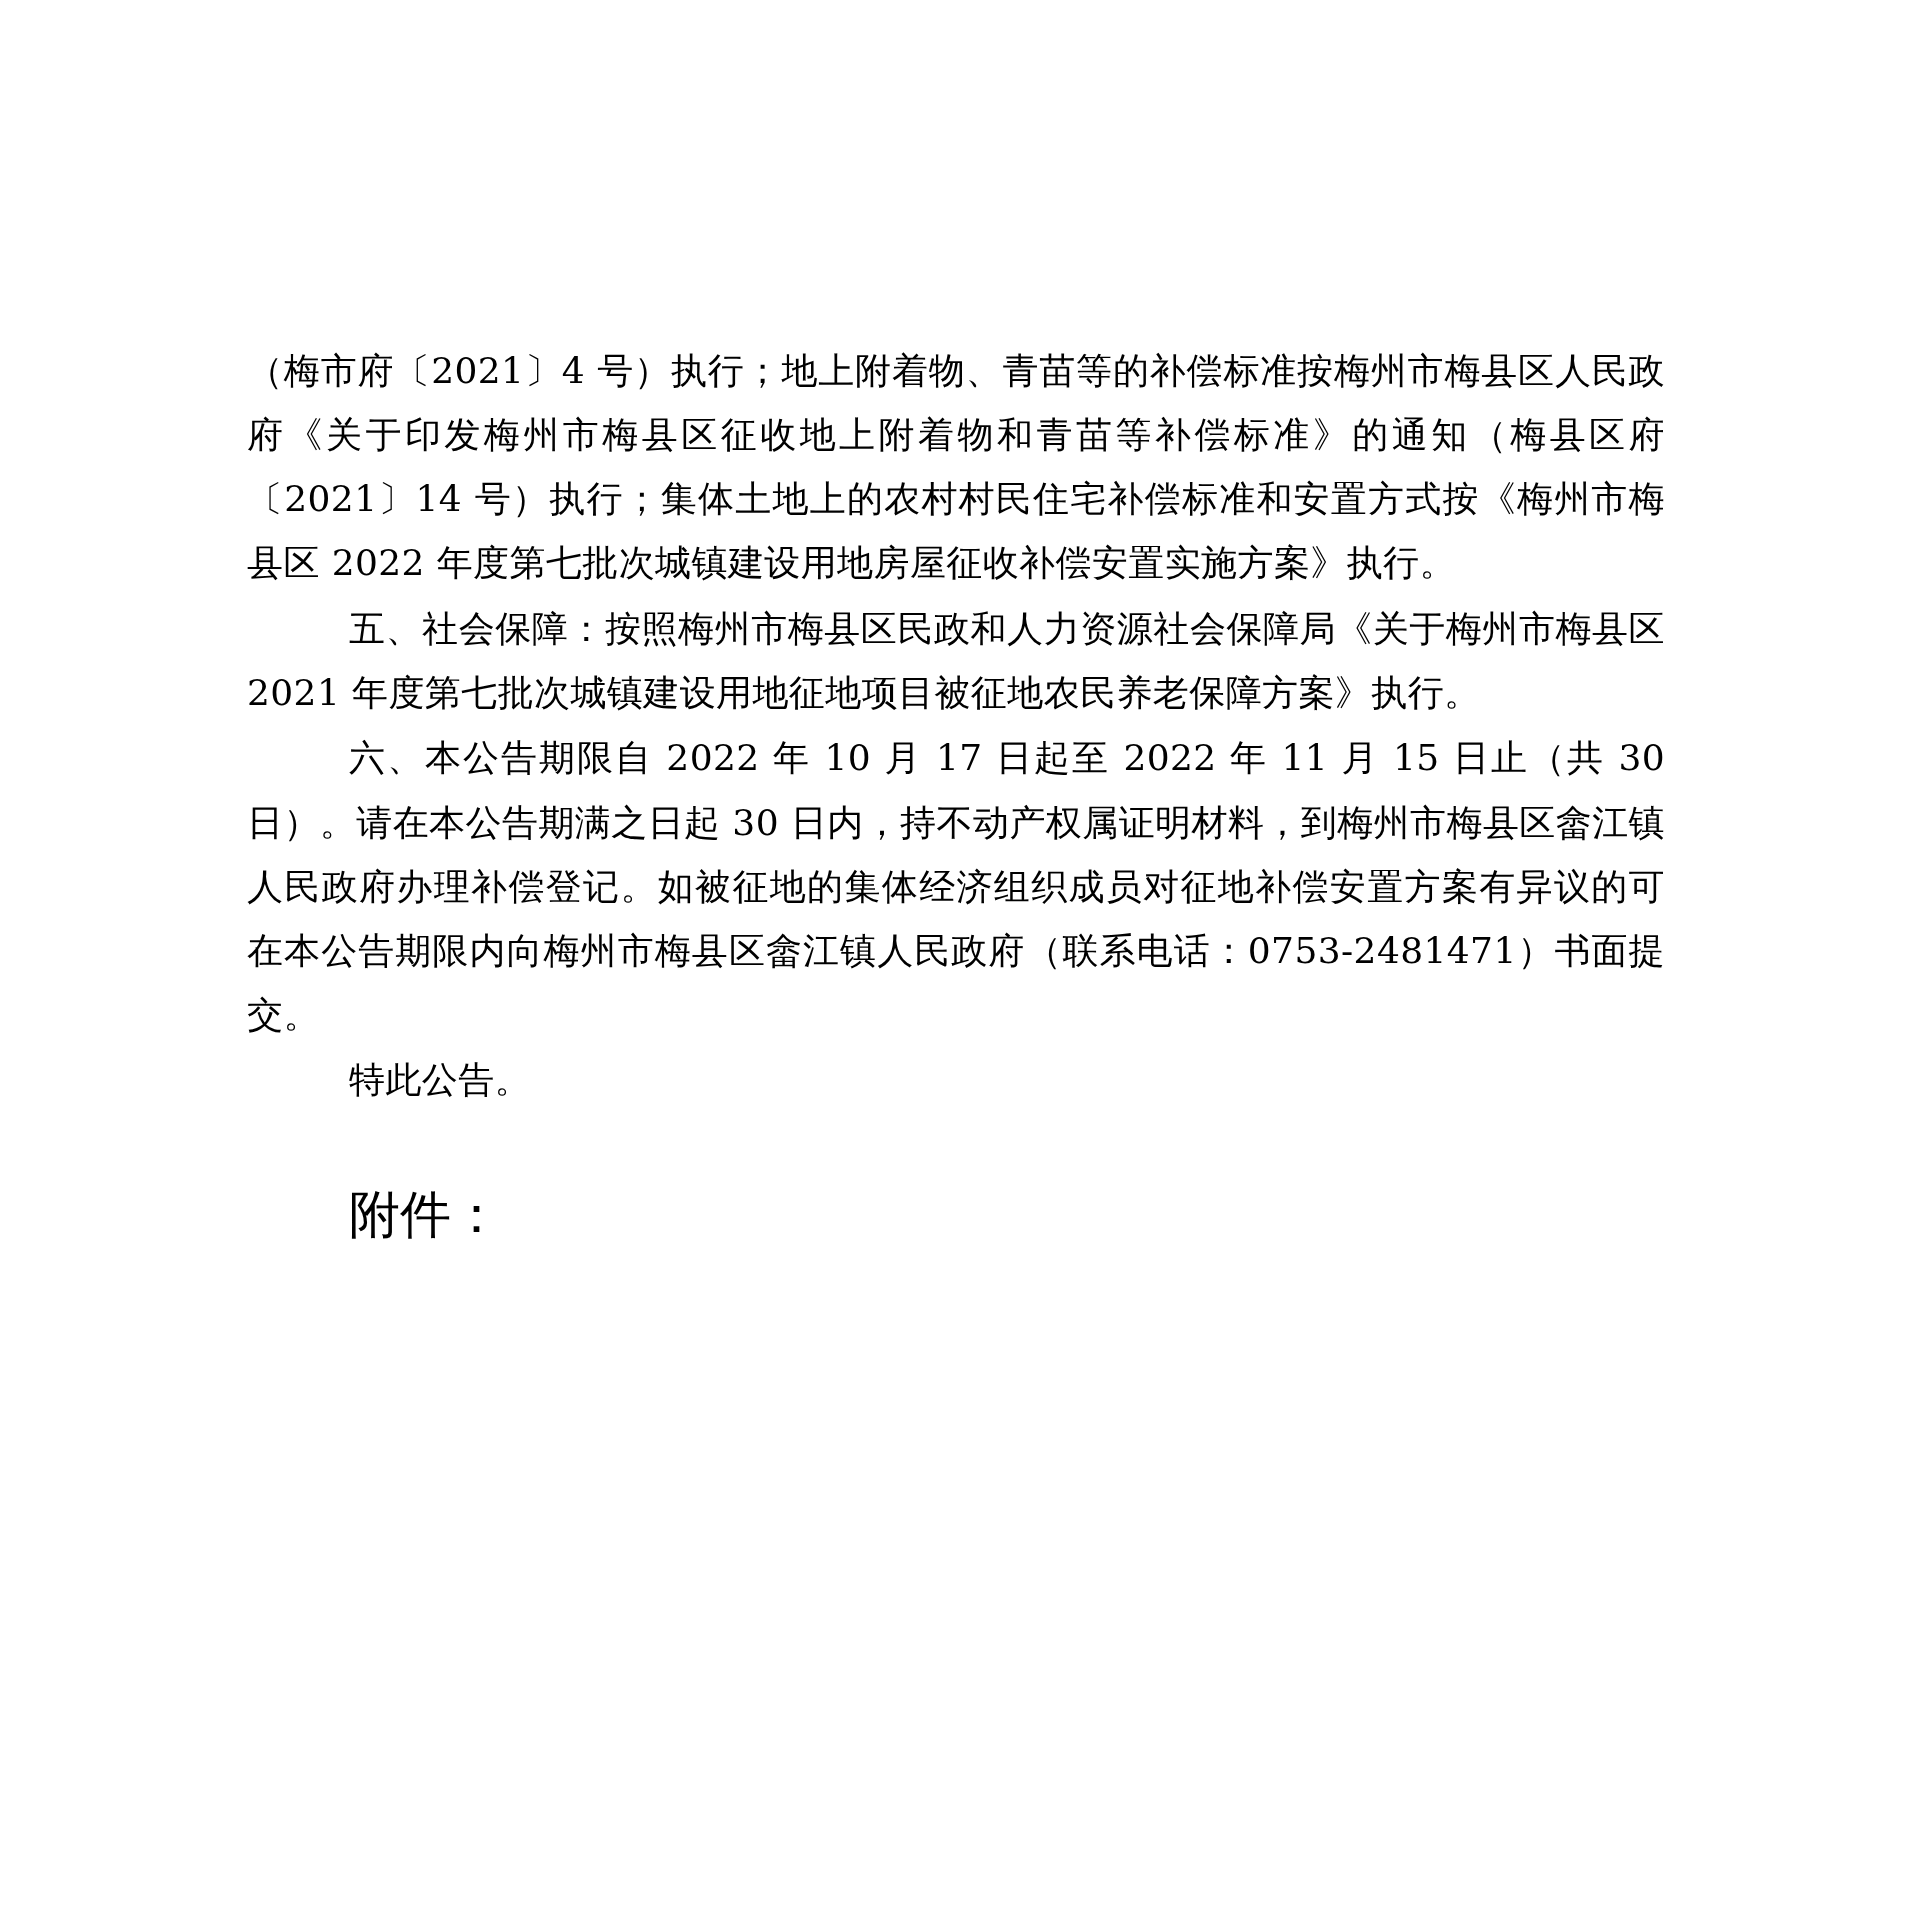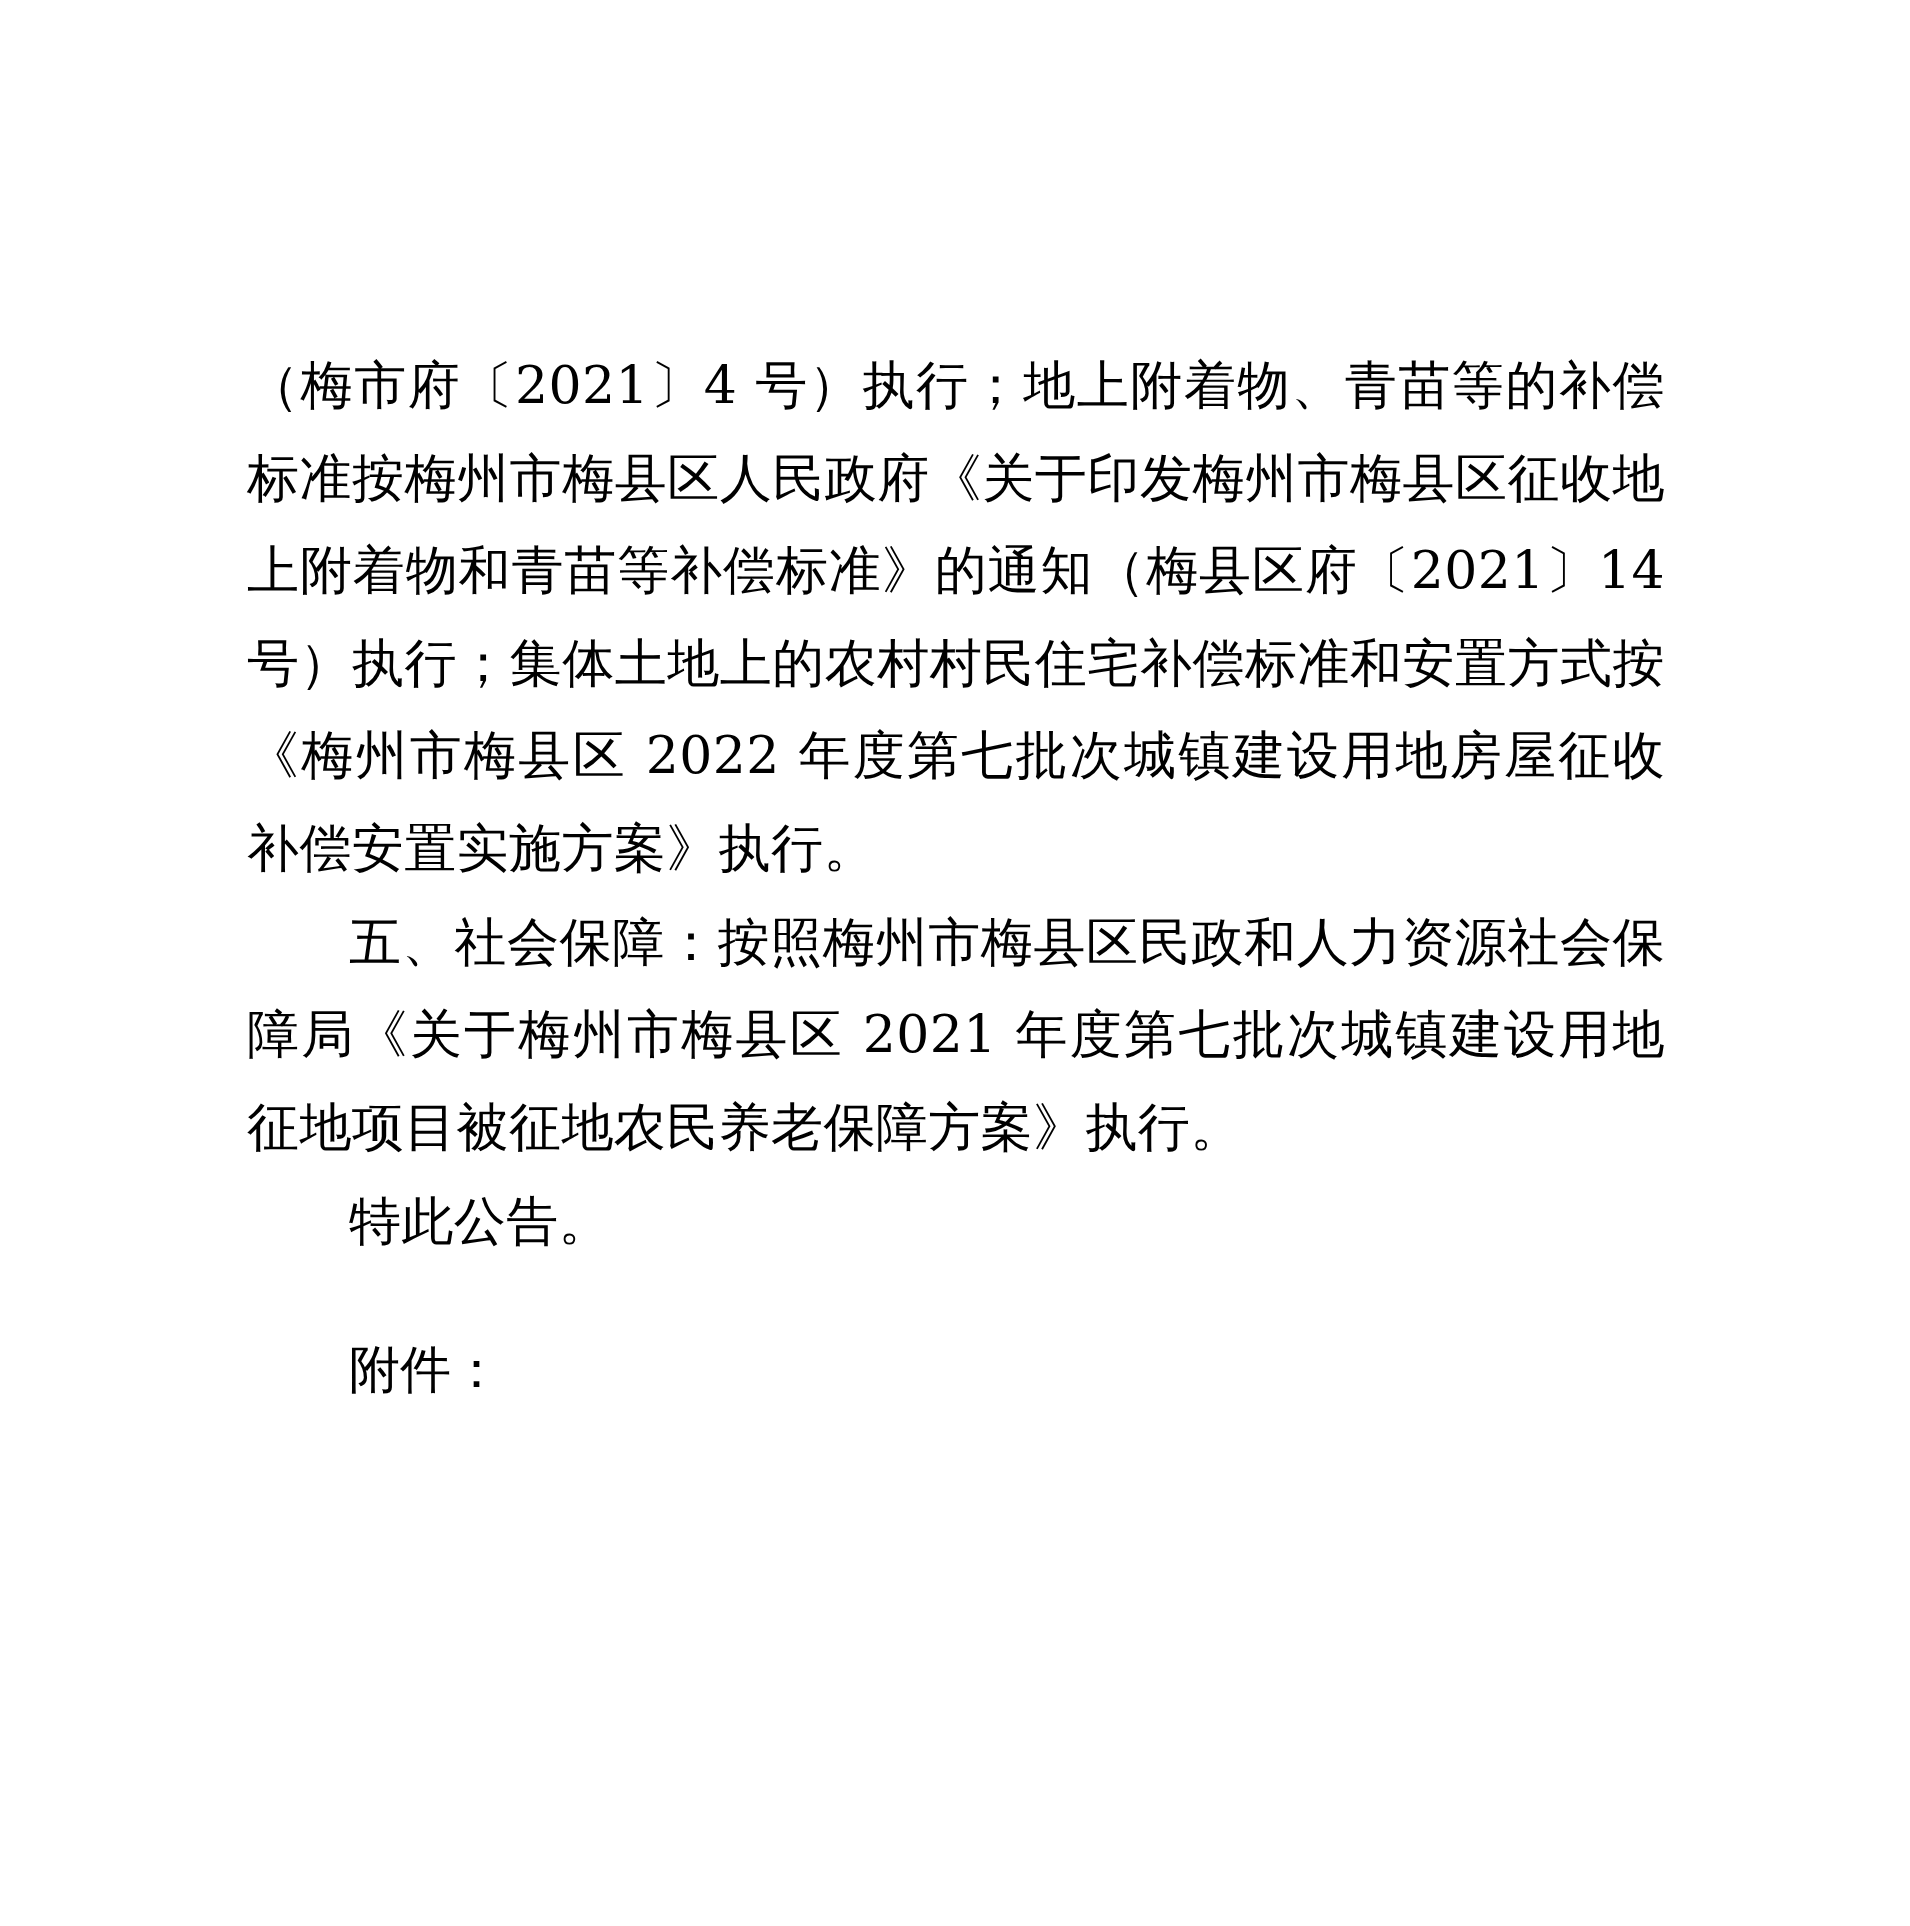--- a/index.html
+++ b/index.html
@@ -19,21 +19,21 @@
     box-sizing: border-box;
     overflow: hidden;
   }
   .content {
     position: absolute;
     left: 247px;
     top: 339px;
     width: 1418px;
   }
   .para {
-    font-size: 52px;
+    font-size: 36px;
     line-height: 1.78;
     text-align: justify;
     text-justify: inter-ideograph;
     letter-spacing: 0.4px;
     margin: 0 0 0 0;
     font-family: "DejaVu Serif", "Liberation Serif", serif;
   }
   .indent2 {
     text-indent: 102px;
   }
@@ -51,20 +51,21 @@
 <body>
 
 <div class="page">
 
   <div class="content">
 
     <p class="para">（梅市府〔2021〕4 号）执行；地上附着物、青苗等的补偿标准按梅州市梅县区人民政府《关于印发梅州市梅县区征收地上附着物和青苗等补偿标准》的通知（梅县区府〔2021〕14 号）执行；集体土地上的农村村民住宅补偿标准和安置方式按《梅州市梅县区 2022 年度第七批次城镇建设用地房屋征收补偿安置实施方案》执行。</p>
 
     <p class="para indent2 spaced">五、社会保障：按照梅州市梅县区民政和人力资源社会保障局《关于梅州市梅县区 2021 年度第七批次城镇建设用地征地项目被征地农民养老保障方案》执行。</p>
 
+    <p class="para indent2 spaced">六、本公告期限自 2022 年 10 月 17 日起至 2022 年 11 月 15 日止（共 30 日）。请在本公告期满之日起 30 日内，持不动产权属证明材料，到梅州市梅县区畲江镇人民政府办理补偿登记。如被征地的集体经济组织成员对征地补偿安置方案有异议的可在本公告期限内向梅州市梅县区畲江镇人民政府（联系电话：0753-2481471）书面提交。</p>
 
     <p class="para indent2 spaced">特此公告。</p>
 
     <p class="attach-head">附件：</p>
 
   </div>
 
 </div>
 
 

